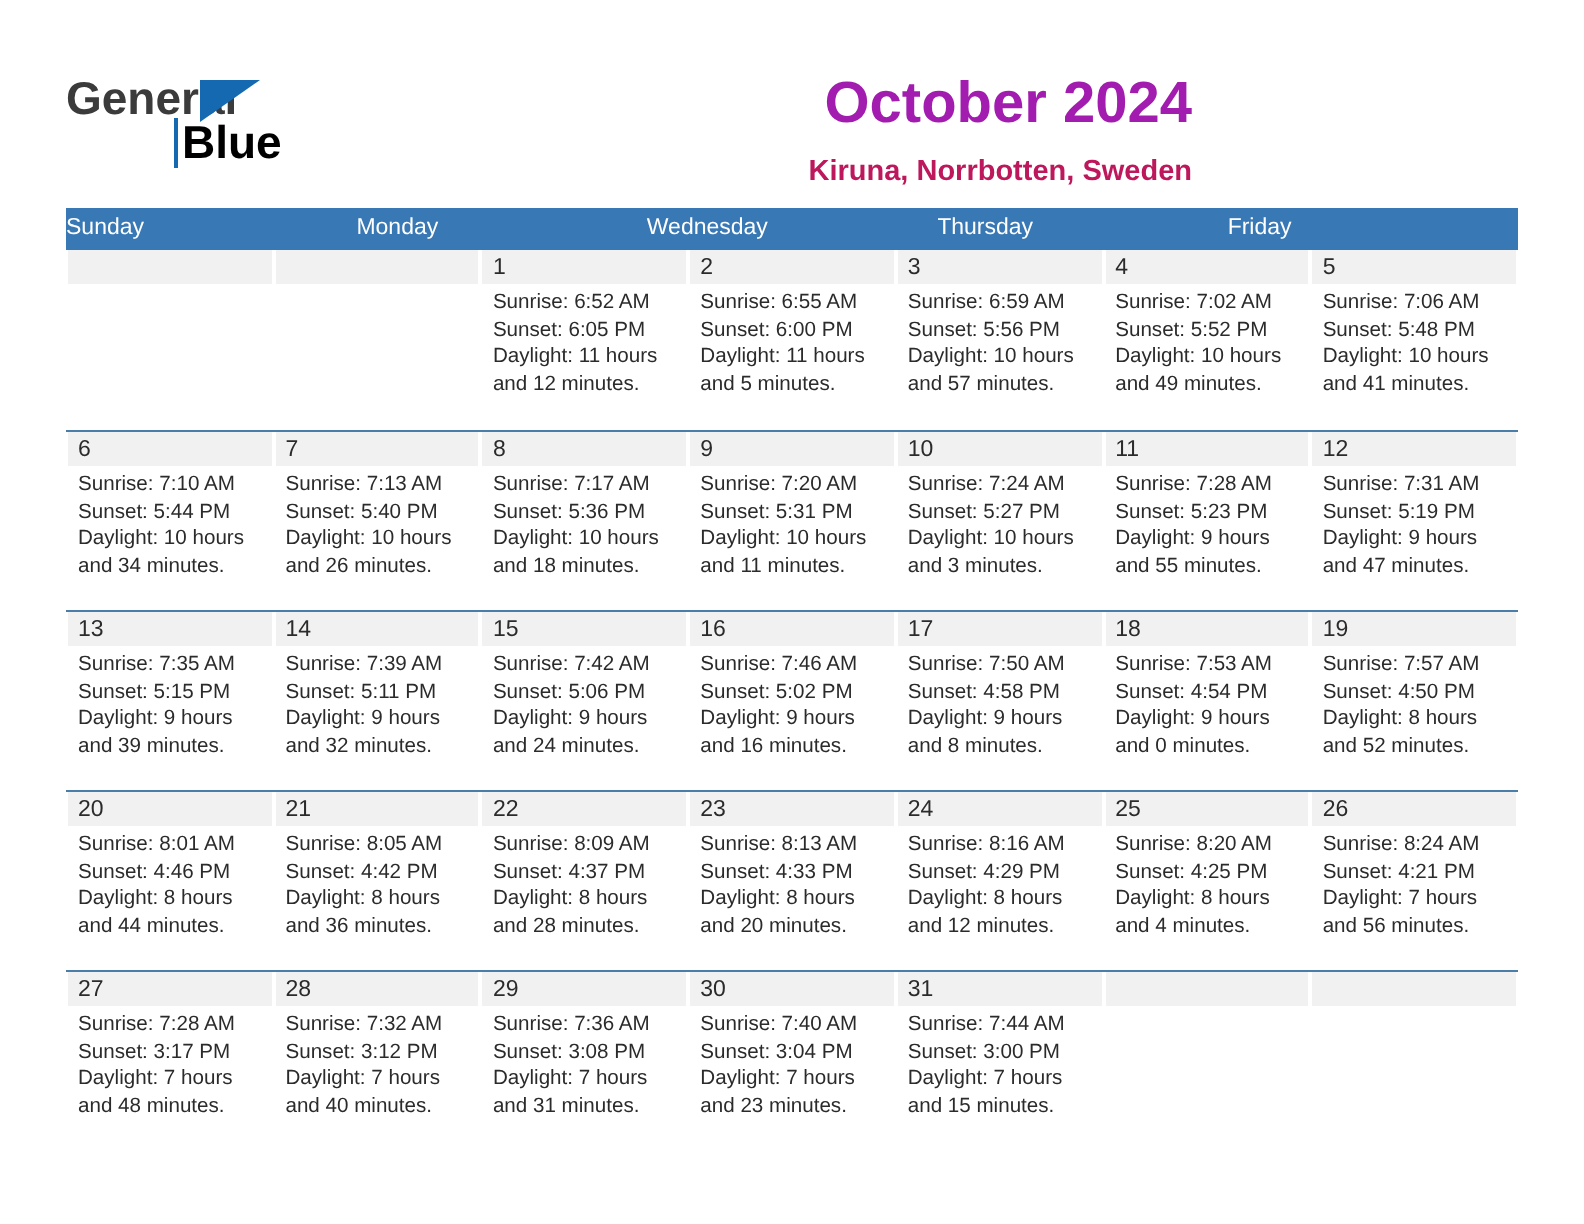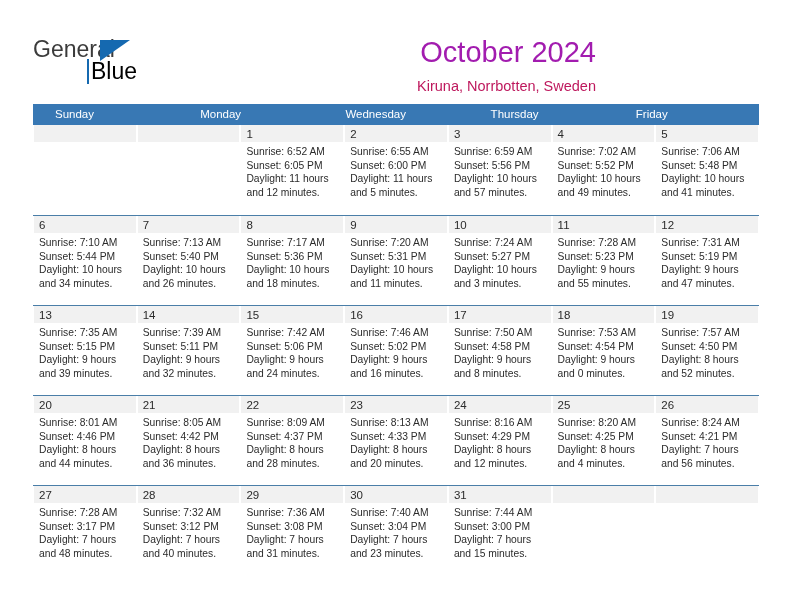--- a/index.html
+++ b/index.html
@@ -13,21 +13,21 @@
     position: relative;
     width: 792px; height: 612px;
     background: #ffffff;
     overflow: hidden;
   }
 
   
   .top {
     position: absolute;
     left: 0; top: 0;
-    width: 632px; height: 103px;
+    width: 632px; height: 103px; font-weight: bold;
   }
   .logo {
     position: absolute;
     left: 33px; top: 36px;
     width: 220px; height: 56px;
   }
   .logo-general {
     position: absolute;
     left: 0; top: 0;
     font-size: 23px;
@@ -85,21 +85,21 @@
     display: flex;
     width: 726px;
     height: 21px;
     background: #3878b4;
   }
   .cal-head .hcell {
     flex: 1 1 0;
     color: #ffffff;
     font-size: 11.5px;
     line-height: 21px;
-    padding-left: 22px;
+    padding-left: 0;
     white-space: nowrap;
     overflow: hidden;
   }
   .cal-body { width: 726px; }
 
   .week {
     display: flex;
     width: 726px;
     height: 90px;
     border-top: 1px solid #4a7ea8;

